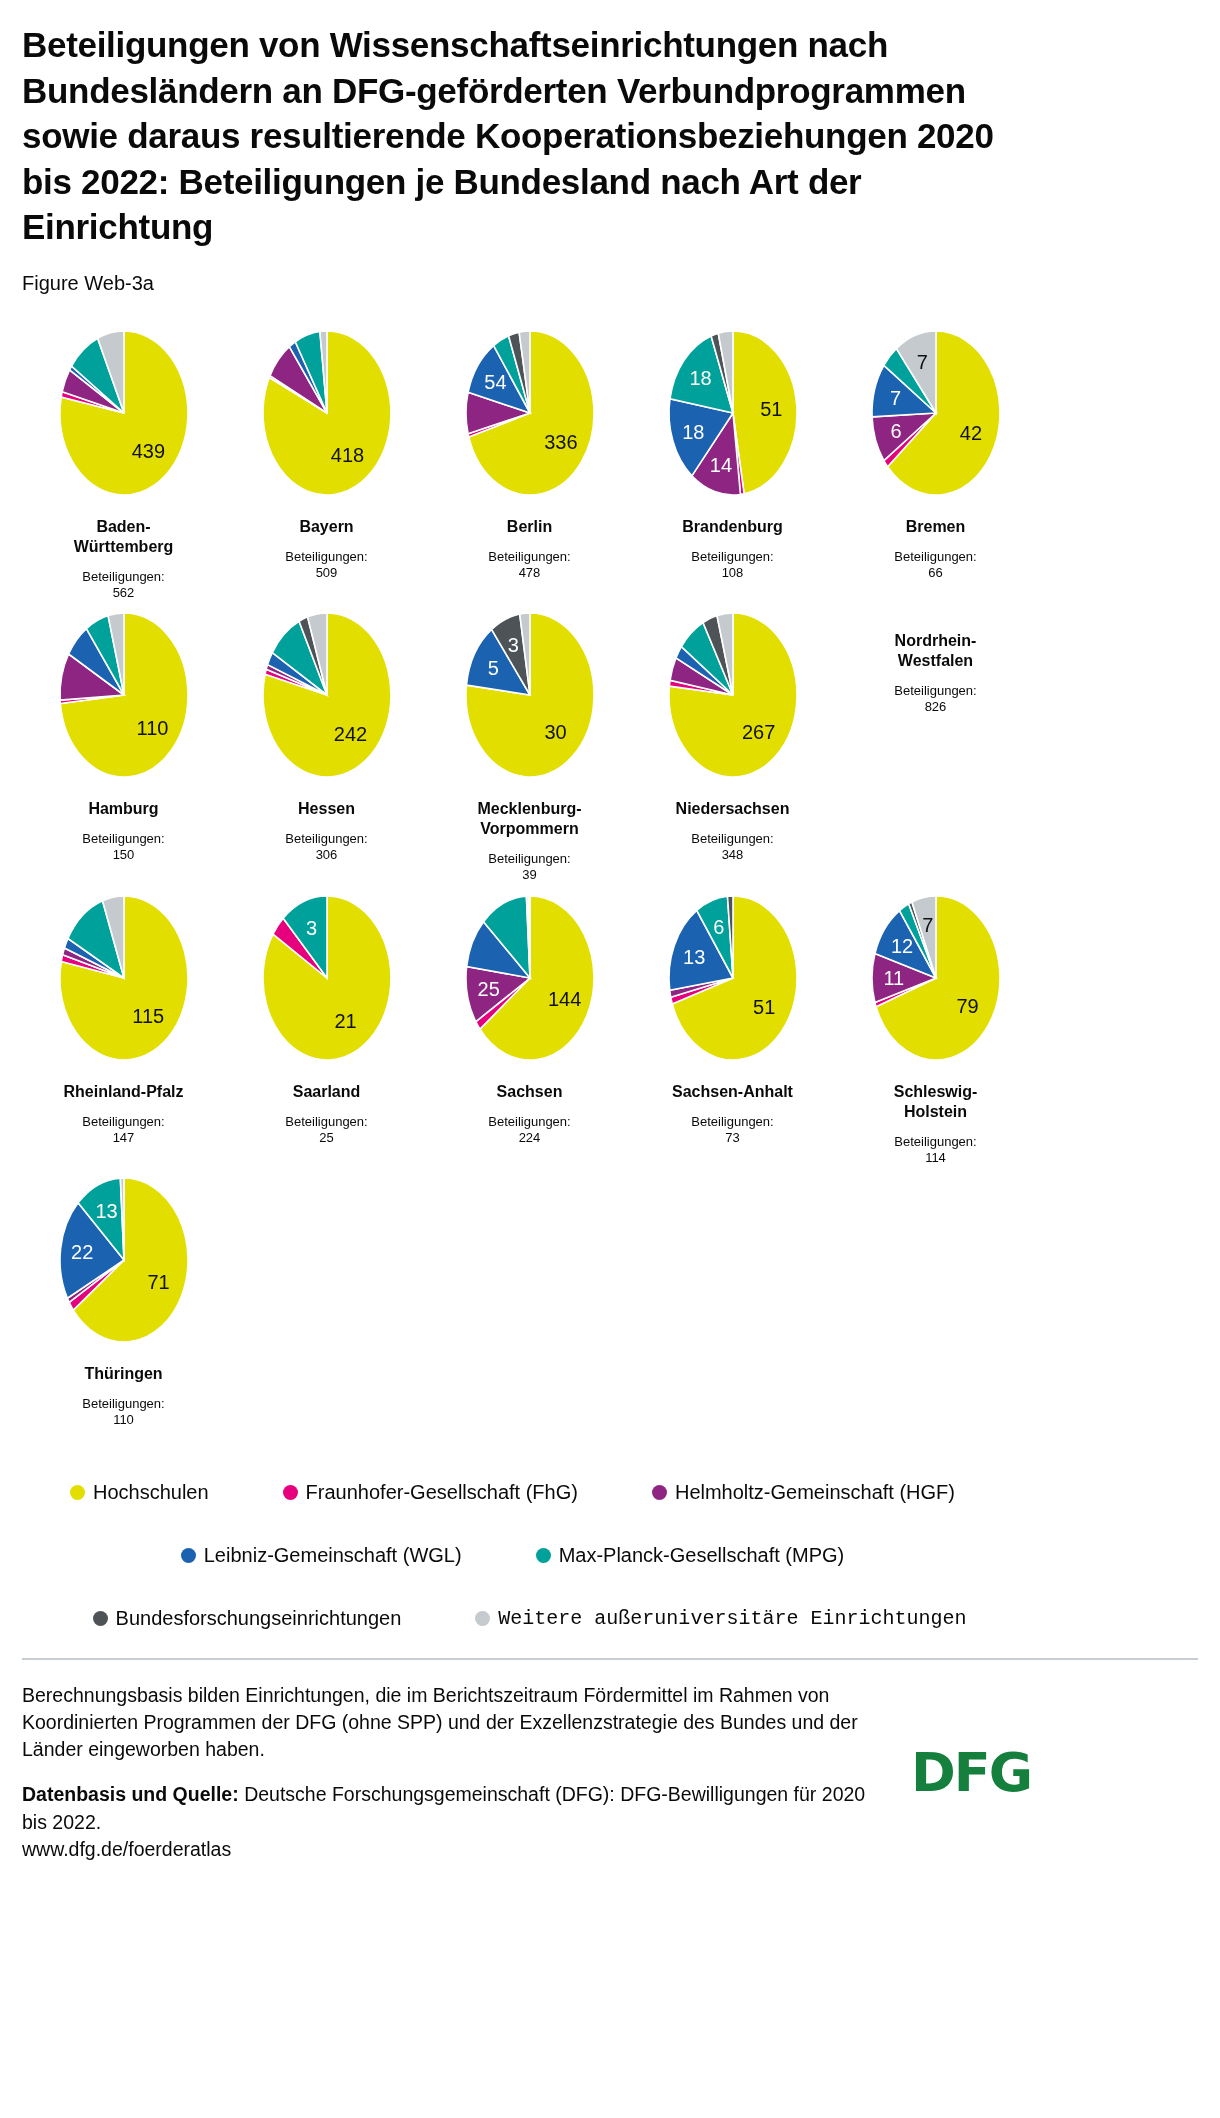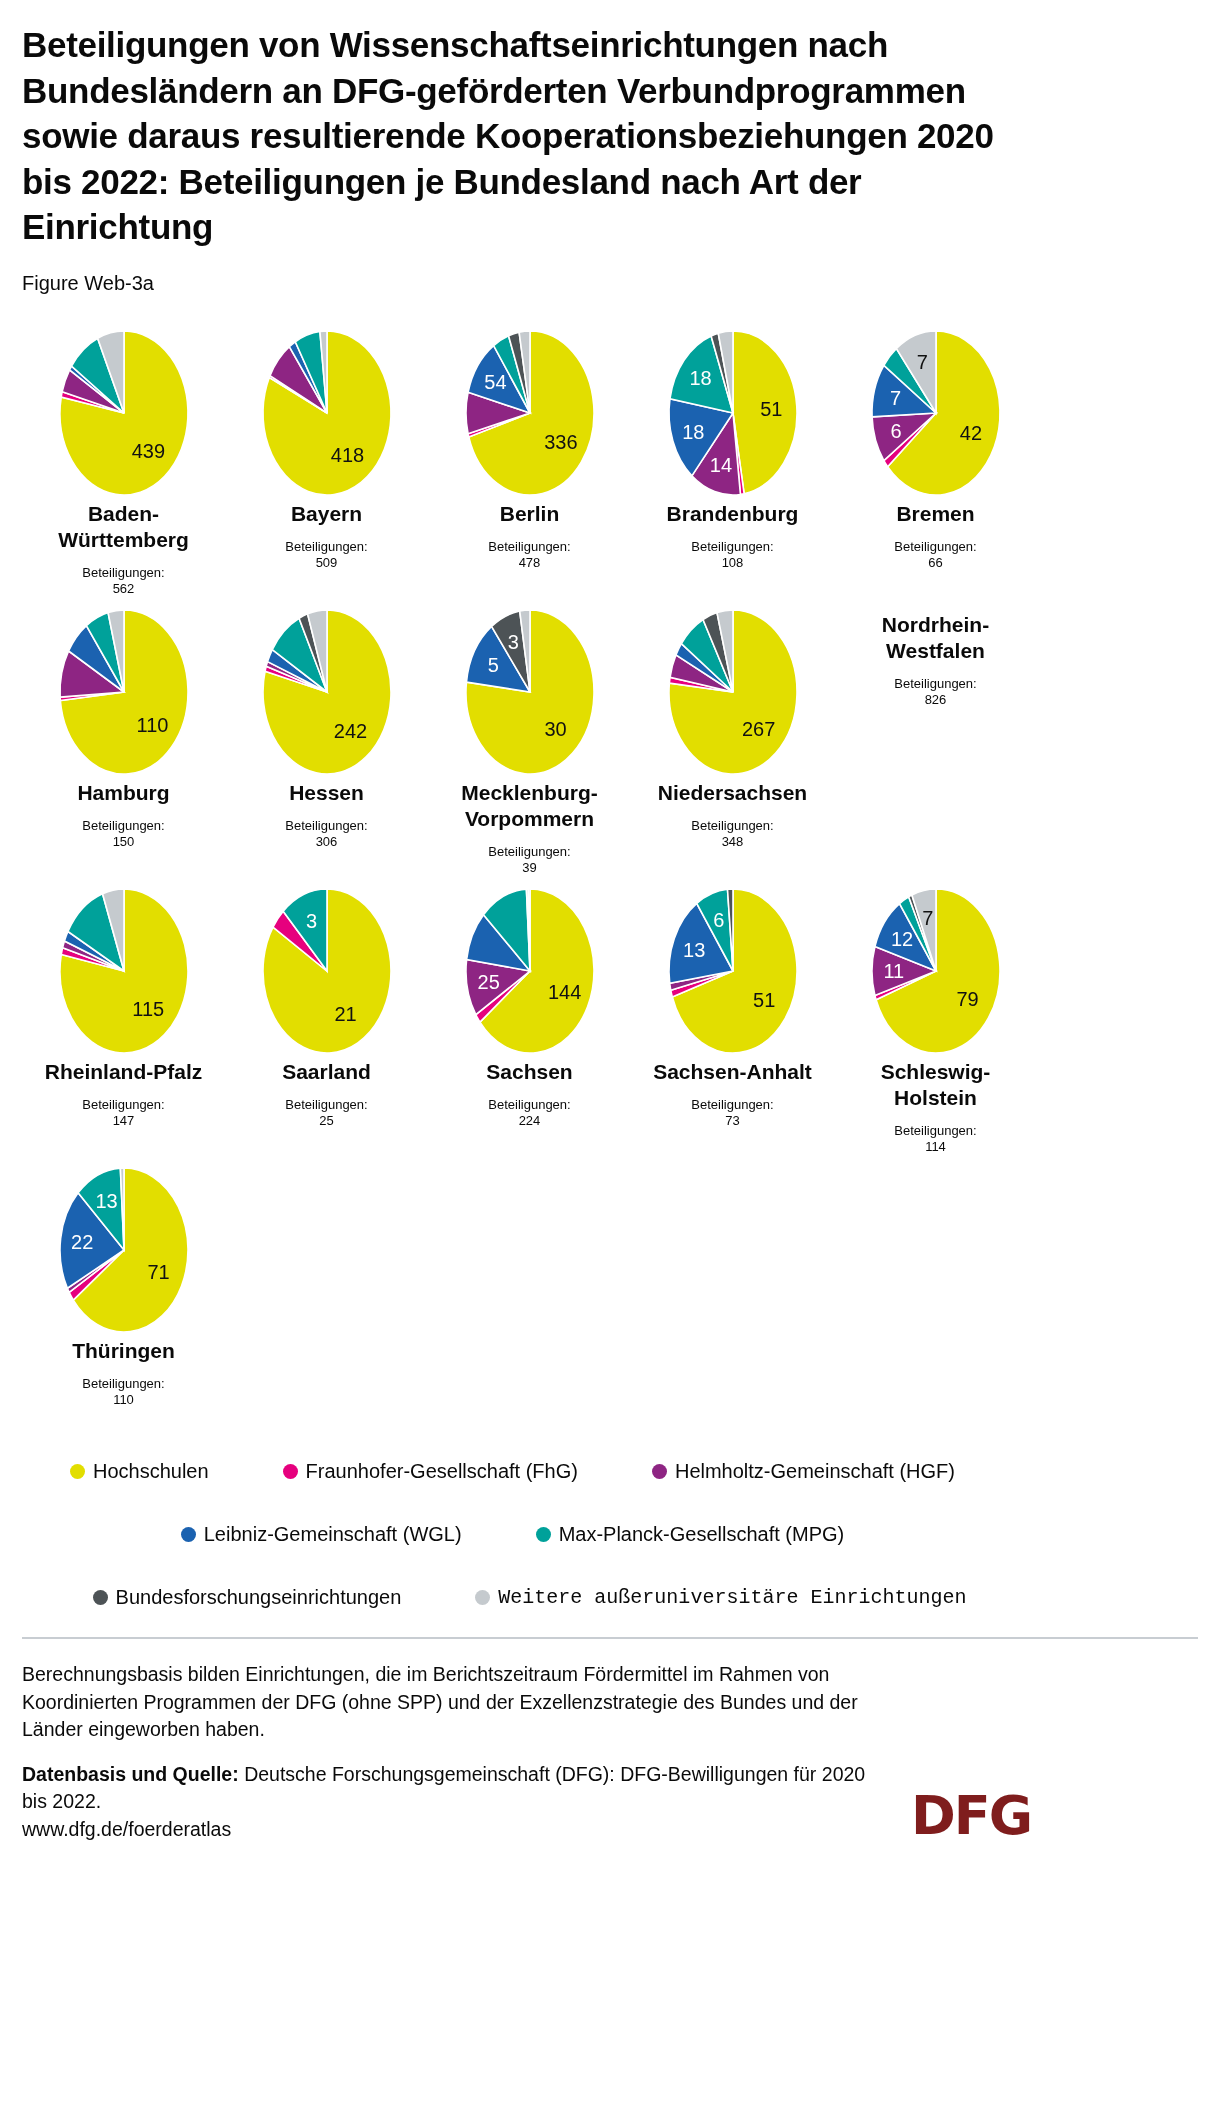--- a/index.html
+++ b/index.html
@@ -45,22 +45,22 @@
   .pie-wrap svg { display:block; width:168px; height:168px; overflow:visible; }
   .lbl {
     font-size:20px;
     font-weight:400;
     pointer-events:none;
   }
   .lbl.dark { fill:#111111; }
   .lbl.light { fill:#ffffff; }
 
   .state-name {
-    margin-top:4px;
-    font-size:21px;
+    margin-top:20px;
+    font-size:16px;
     font-weight:700;
     text-align:center;
     line-height:1.25;
   }
   .state-sub {
     margin-top:12px;
     font-size:13px;
     font-weight:400;
     text-align:center;
     line-height:1.25;
@@ -93,37 +93,37 @@
 
   
   #rule {
     margin:28px 0 0 0;
     border-top:2px solid #c8cdd2;
     width:1176px;
   }
   #footer {
     margin-top:22px;
     display:flex;
-    align-items:flex-end;
+    align-items:center;
     justify-content:space-between;
     gap:21px;
   }
   #foot-text { max-width:1000px; }
   .foot-p {
     font-size:19.5px;
     line-height:1.40;
     margin:0;
   }
   .foot-p + .foot-p { margin-top:18px; }
   .foot-strong { font-weight:700; }
   #dfg-logo {
     font-size:54px;
     font-weight:800;
     letter-spacing:-2px;
-    color:#7f1d1d;
+    color:#15803d;
     line-height:1;
     margin-top:2px;
     padding-right:6px;
     font-family:"DejaVu Sans", sans-serif;
   }
 </style>
 </head>
 <body>
 
 <div class="page">

